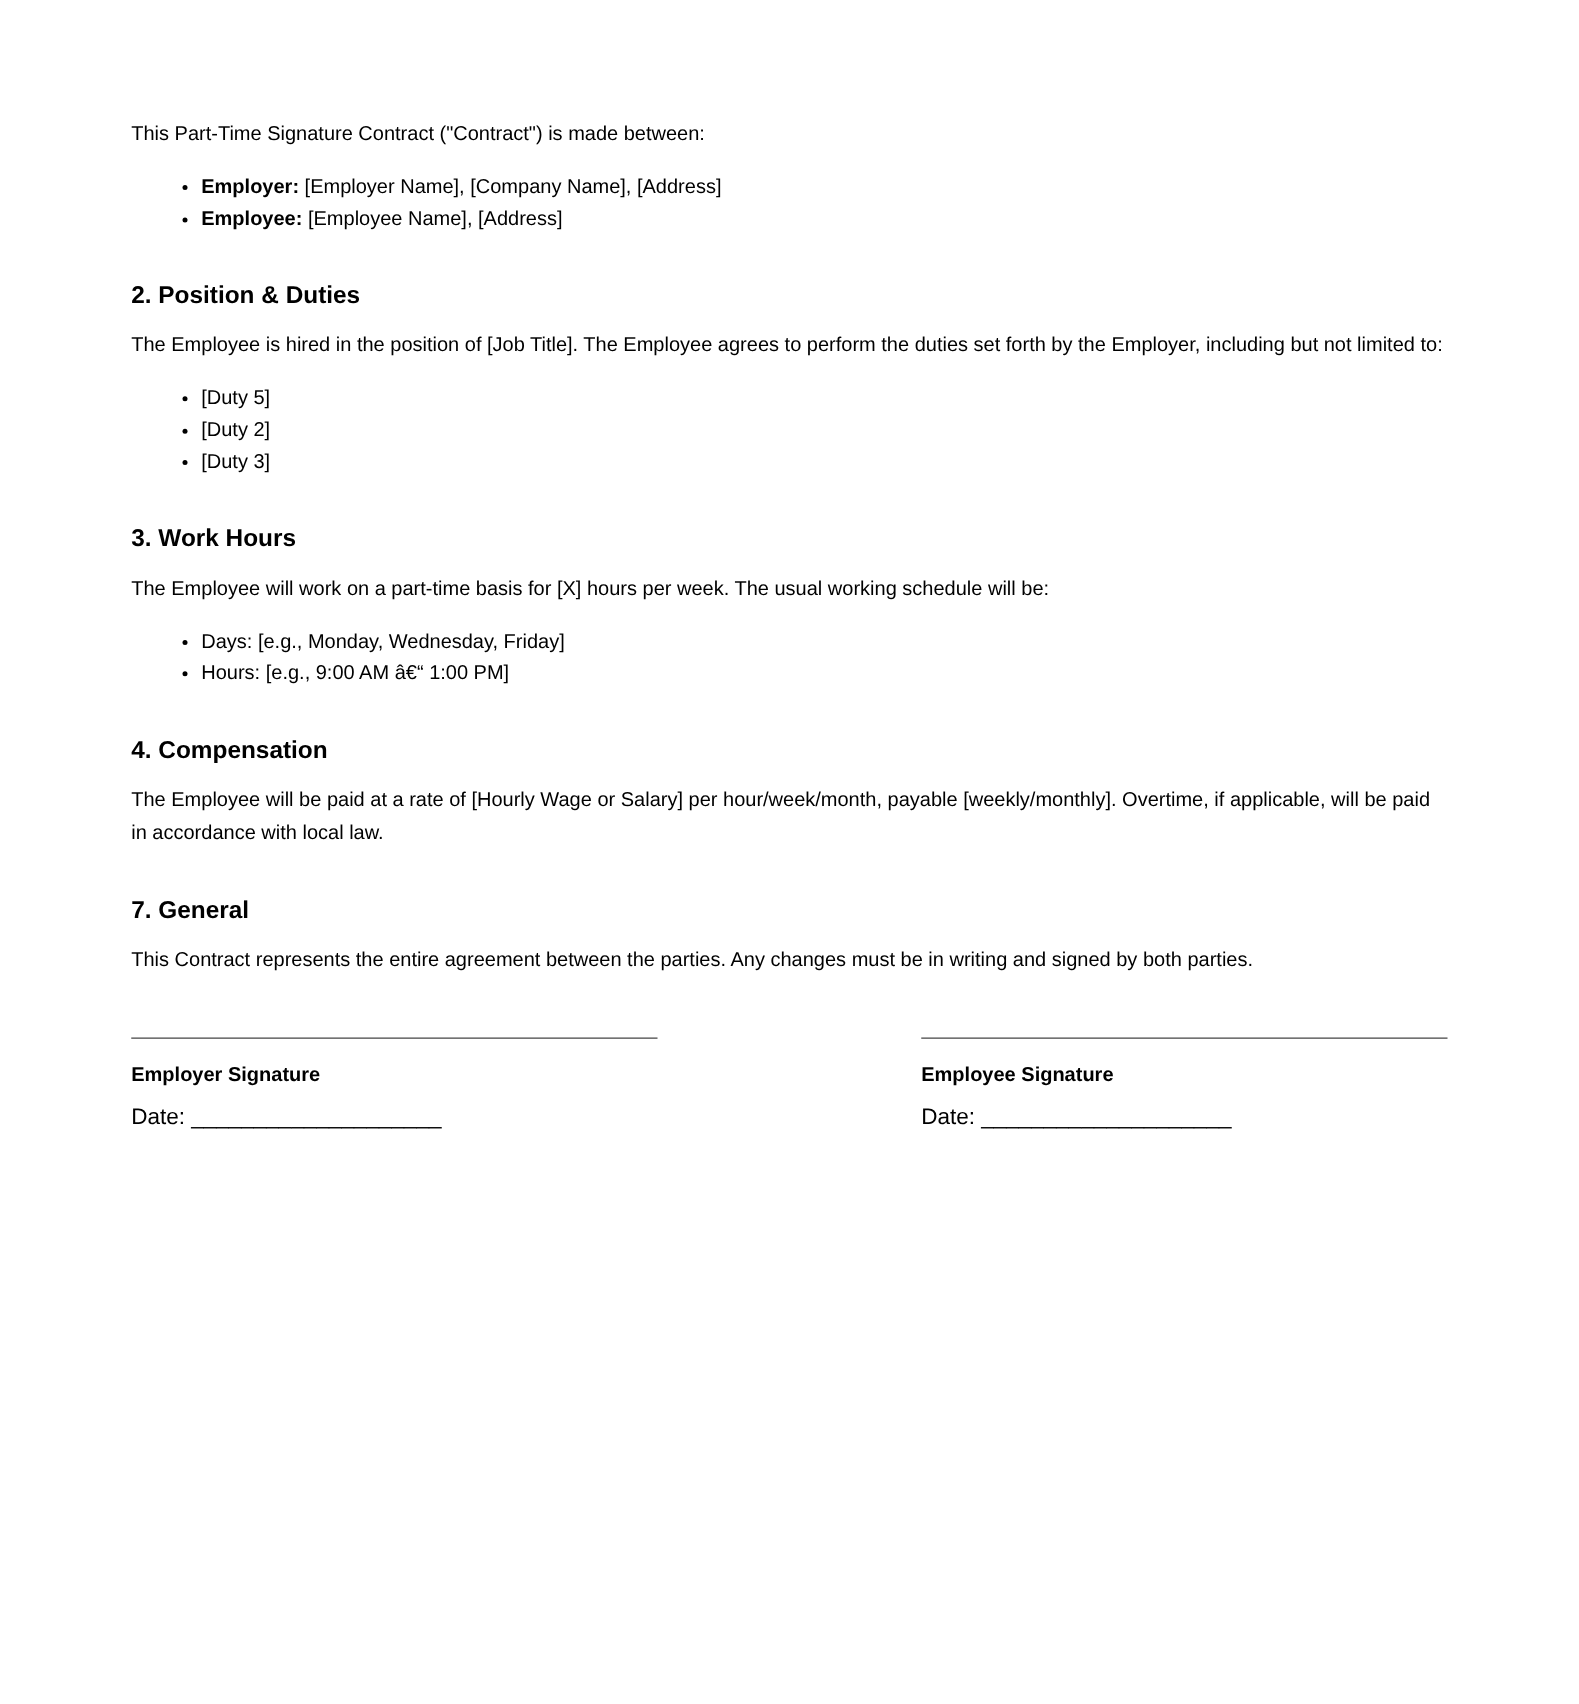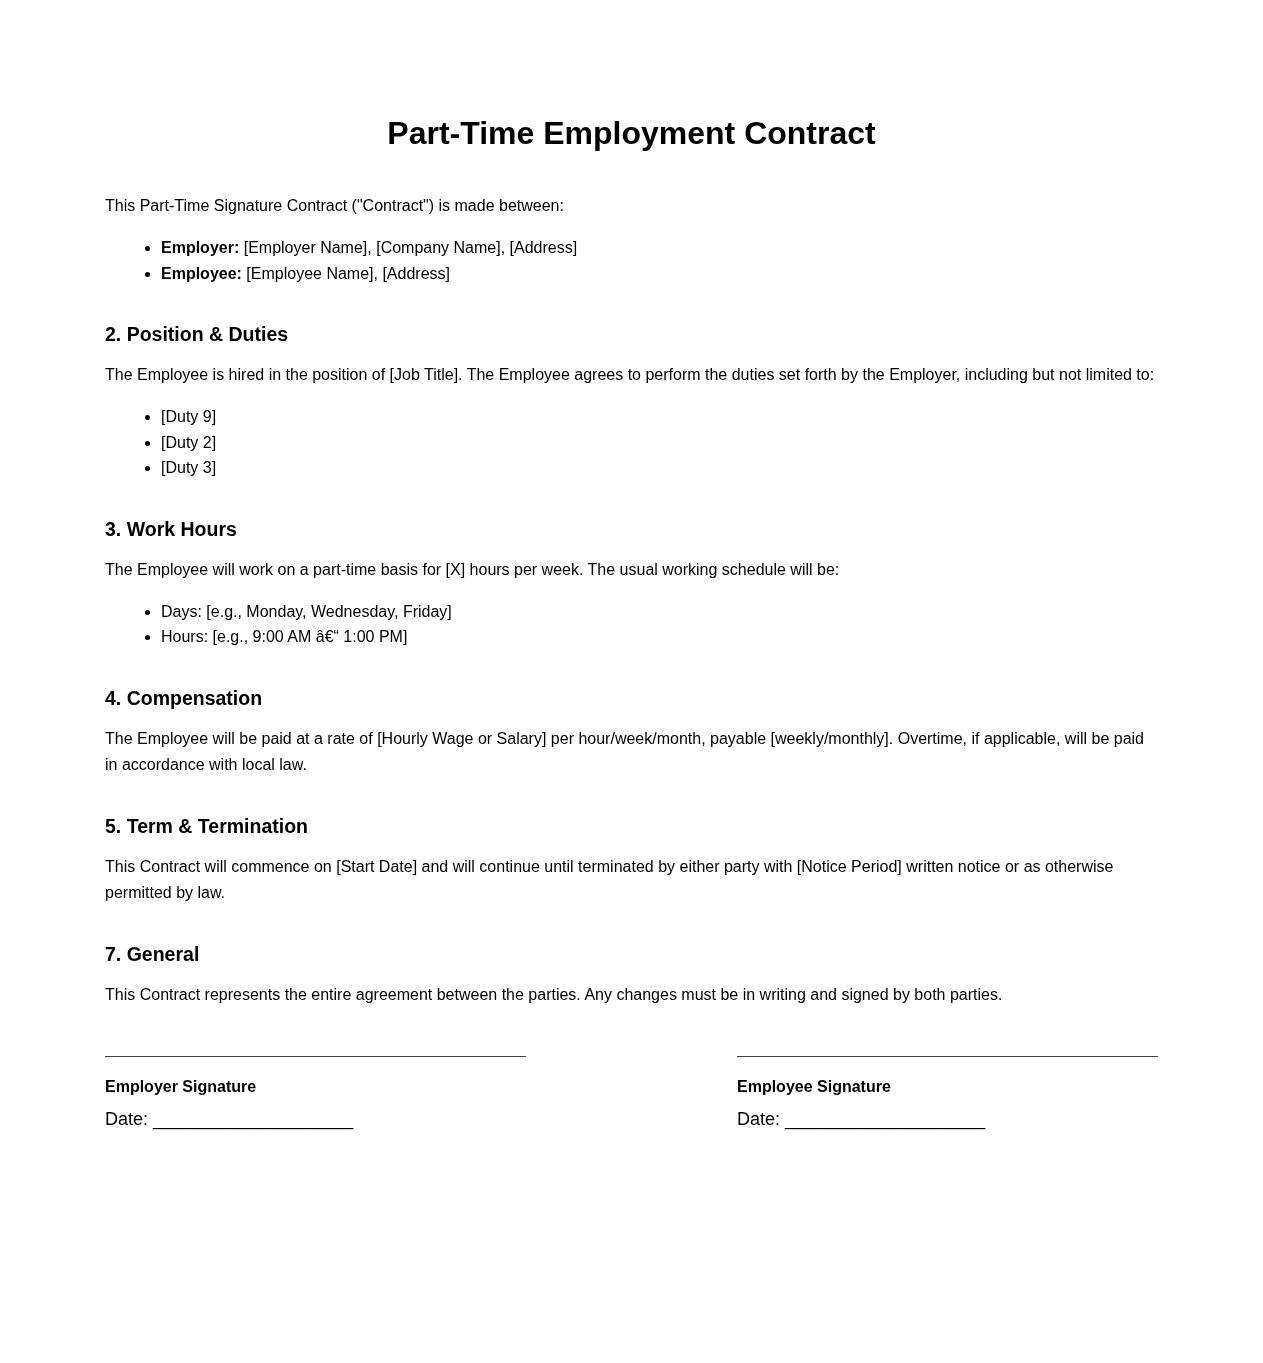--- a/index.html
+++ b/index.html
@@ -63,58 +63,53 @@
     }
     .sig-date {
       font-size: 18px;
       line-height: 20px;
     }
   </style>
 </head>
 <body>
 
 <div class="page">
-  <h1>Part-Time Employment Contract</h1>
 
   <div class="section">
     <p>This Part-Time Signature Contract ("Contract") is made between:</p>
     <ul>
       <li><strong>Employer:</strong><span> [Employer Name], [Company Name], [Address]</span></li>
       <li><strong>Employee:</strong><span> [Employee Name], [Address]</span></li>
     </ul>
   </div>
 
   <div class="section">
     <h2>2. Position &amp; Duties</h2>
     <p>The Employee is hired in the position of [Job Title]. The Employee agrees to perform the duties set forth by the Employer, including but not limited to:</p>
     <ul>
-      <li>[Duty 9]</li>
+      <li>[Duty 5]</li>
       <li>[Duty 2]</li>
       <li>[Duty 3]</li>
     </ul>
   </div>
 
   <div class="section">
     <h2>3. Work Hours</h2>
     <p>The Employee will work on a part-time basis for [X] hours per week. The usual working schedule will be:</p>
     <ul>
       <li>Days: [e.g., Monday, Wednesday, Friday]</li>
       <li>Hours: [e.g., 9:00 AM â€“ 1:00 PM]</li>
     </ul>
   </div>
 
   <div class="section">
     <h2>4. Compensation</h2>
     <p>The Employee will be paid at a rate of [Hourly Wage or Salary] per hour/week/month, payable [weekly/monthly]. Overtime, if applicable, will be paid in accordance with local law.</p>
   </div>
 
-  <div class="section">
-    <h2>5. Term &amp; Termination</h2>
-    <p>This Contract will commence on [Start Date] and will continue until terminated by either party with [Notice Period] written notice or as otherwise permitted by law.</p>
-  </div>
 
 
   <div class="section" style="margin-bottom:0;">
     <h2>7. General</h2>
     <p>This Contract represents the entire agreement between the parties. Any changes must be in writing and signed by both parties.</p>
   </div>
 
   <div class="sig-row">
     <div class="sig-block">
       <div class="sig-line"></div>

